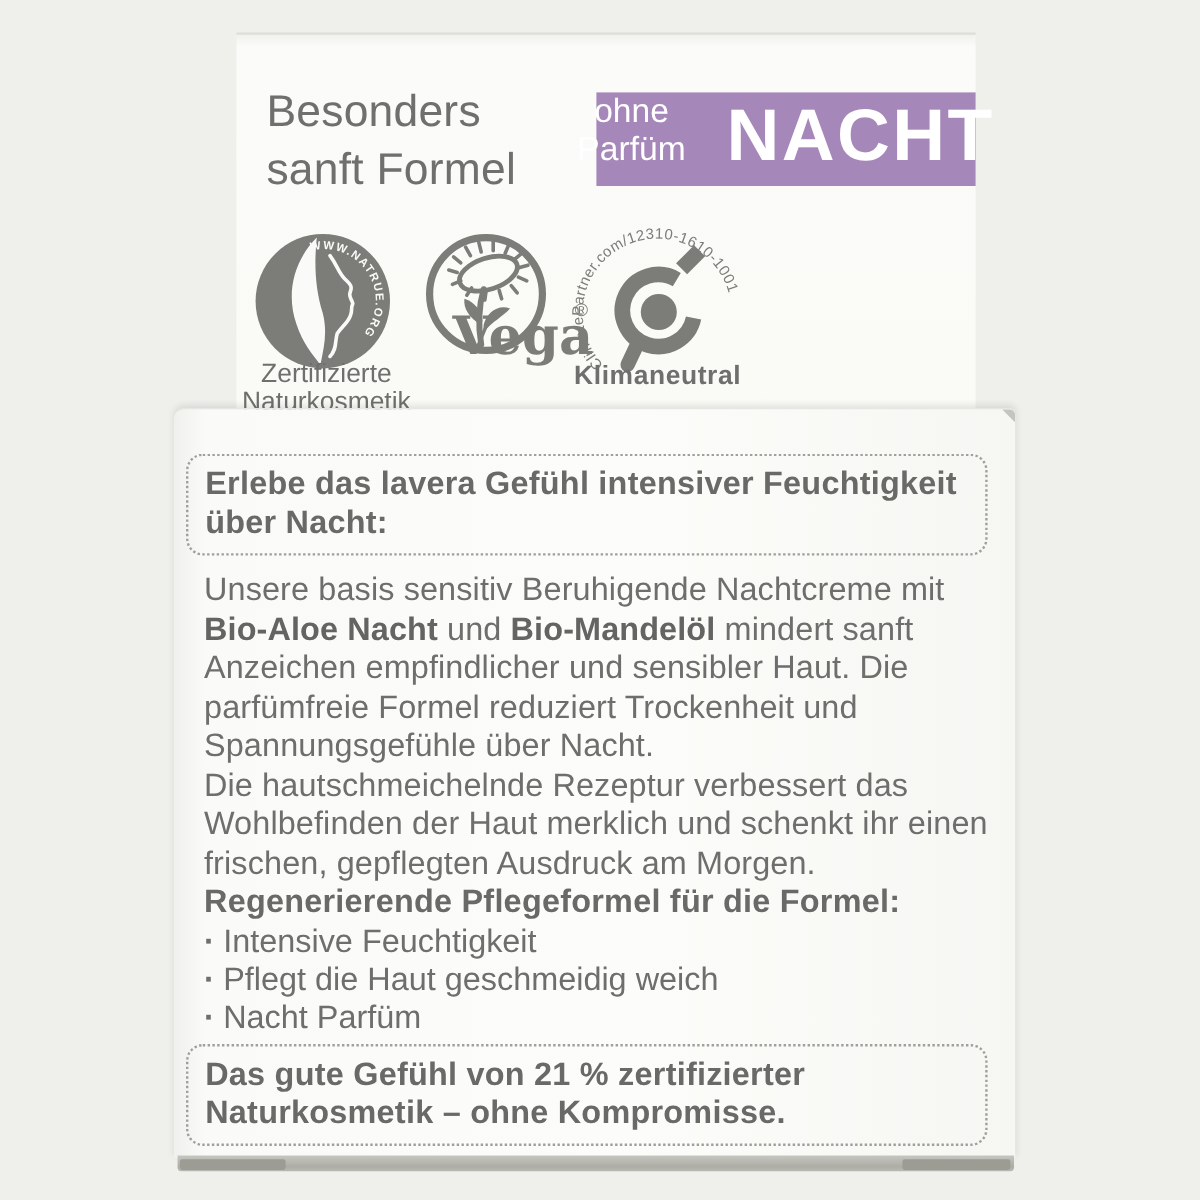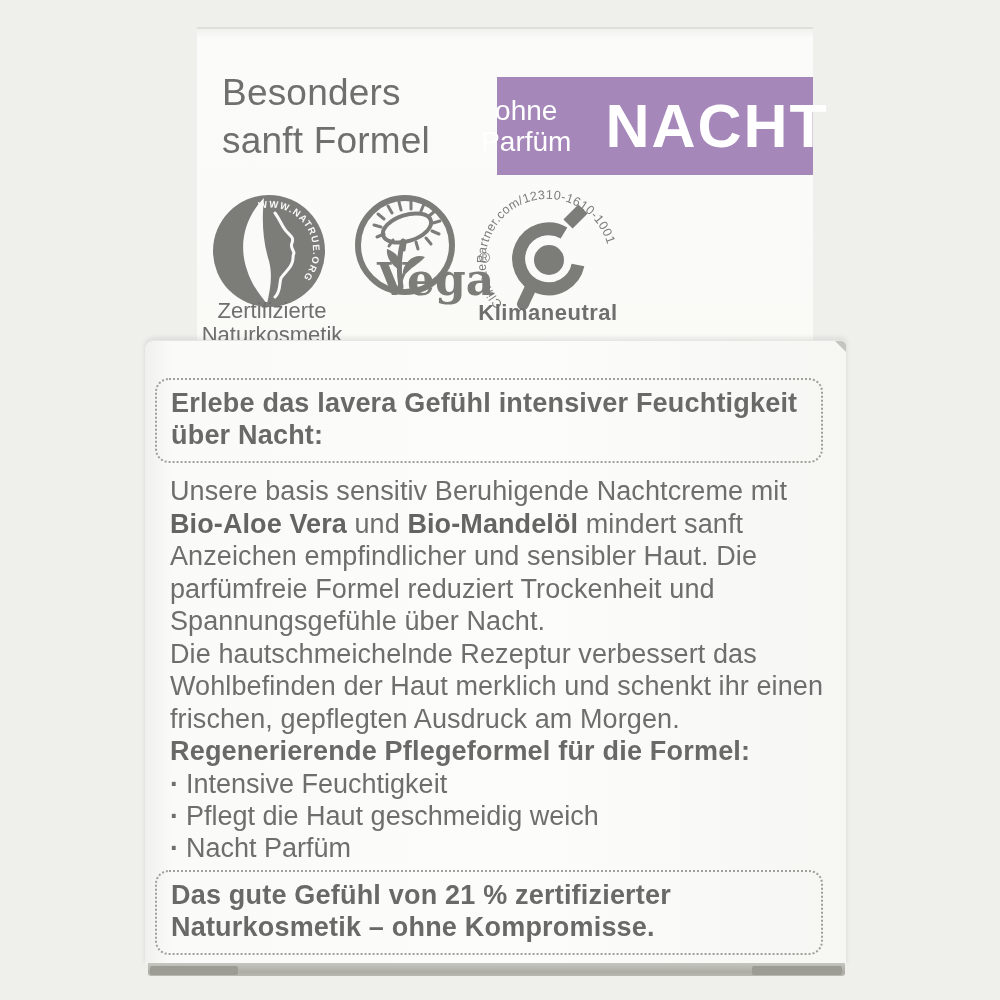--- a/index.html
+++ b/index.html
@@ -18,22 +18,22 @@
     border-top:2px solid #dededa;
     z-index:1;
   }
   .tagline{
     position:absolute;left:25px;top:40px;
     color:#6f6f6d;font-size:37px;line-height:48px;font-weight:500;
     letter-spacing:0.2px;
   }
   .tagline span{display:block;}
   .badge{
-    position:absolute;left:300px;top:48px;width:316px;height:98px;
-    display:flex;align-items:center;justify-content:center;
+    position:absolute;left:300px;top:48px;width:316px;height:78px;
+    display:flex;align-items:flex-start;justify-content:center;
     color:#ffffff;
   }
   .badge-left{font-size:28px;line-height:31px;text-align:center;font-weight:500;}
   .badge-left span{display:block;}
   .badge-divider{width:2px;height:58px;background:#d9cae4;margin:0 16px 0 18px;}
   .badge-right{font-size:61px;font-weight:700;letter-spacing:2px;}
 
   
   .logo{position:absolute;}
   .logo-natrue{left:12px;top:162px;}
@@ -186,21 +186,21 @@
   <div class="panel">
     <div class="panel-fold"></div>
     <div class="panel-inner">
 
       <div class="dotted-box">
         <span>Erlebe das lavera Gefühl intensiver Feuchtigkeit</span>
         <span>über Nacht:</span>
       </div>
 
       <div class="body-copy">
-        <span class="para-block"><span>Unsere basis sensitiv Beruhigende Nachtcreme mit </span><b>Bio-Aloe Vera</b><span> und </span><b>Bio-Mandelöl</b><span> mindert sanft Anzeichen empfindlicher und sensibler Haut. Die parfümfreie Formel reduziert Trockenheit und Spannungsgefühle über Nacht.</span></span>
+        <span class="para-block"><span>Unsere basis sensitiv Beruhigende Nachtcreme mit </span><b>Bio-Aloe Nacht</b><span> und </span><b>Bio-Mandelöl</b><span> mindert sanft Anzeichen empfindlicher und sensibler Haut. Die parfümfreie Formel reduziert Trockenheit und Spannungsgefühle über Nacht.</span></span>
         <span class="para-block">Die hautschmeichelnde Rezeptur verbessert das Wohlbefinden der Haut merklich und schenkt ihr einen frischen, gepflegten Ausdruck am Morgen.</span>
       </div>
 
       <div class="features-heading">Regenerierende Pflegeformel für die Formel:</div>
       <ul class="features-list">
         <li>
           <span class="bullet-marker">·</span>
           <span>Intensive Feuchtigkeit</span>
         </li>
         <li>

